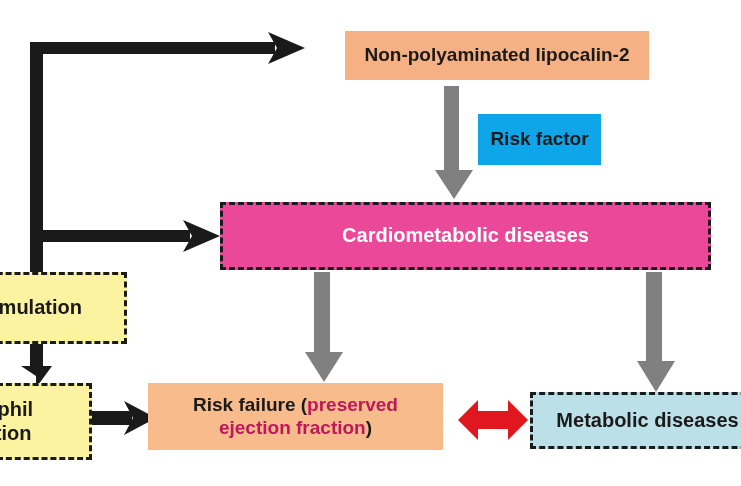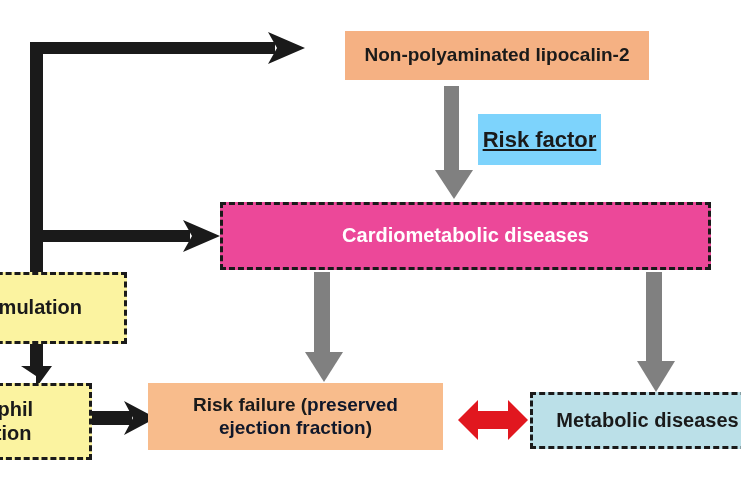--- a/index.html
+++ b/index.html
@@ -33,24 +33,23 @@
   
   #box-lipocalin {
     left: 305px; top: 31px; width: 304px; height: 49px;
     background: #f5b183;
     color: #1a1a1a;
     font-size: 19px;
     margin-left: 40px;
   }
   #box-risk-factor {
     left: 478px; top: 114px; width: 123px; height: 51px;
-    background: #7dd3fc;
+    background: #0ea5e9;
     color: #1a1a1a;
-    font-size: 22px;
-    text-decoration: underline;
+    font-size: 19px;
   }
   #box-cardiometabolic {
     left: 220px; top: 202px; width: 491px; height: 68px;
     background: #ec4899;
     color: #ffffff;
     font-size: 20px;
   }
   #box-accumulation {
     left: -92px; top: 272px; width: 219px; height: 72px;
     background: #fbf3a0;
@@ -66,21 +65,21 @@
     padding-left: 4px;
   }
   #box-heart-failure {
     left: 148px; top: 383px; width: 295px; height: 67px;
     background: #f8bc8c;
     color: #1a1a1a;
     font-size: 19px;
     white-space: normal;
     padding: 0 8px;
   }
-  #box-heart-failure .hf-red { color: #0f172a; }
+  #box-heart-failure .hf-red { color: #be185d; }
   #box-metabolic {
     left: 530px; top: 392px; width: 235px; height: 57px;
     background: #bbe0e8;
     color: #1a1a1a;
     font-size: 20px;
   }
 
   
   .arrow-svg {
     position: absolute;

